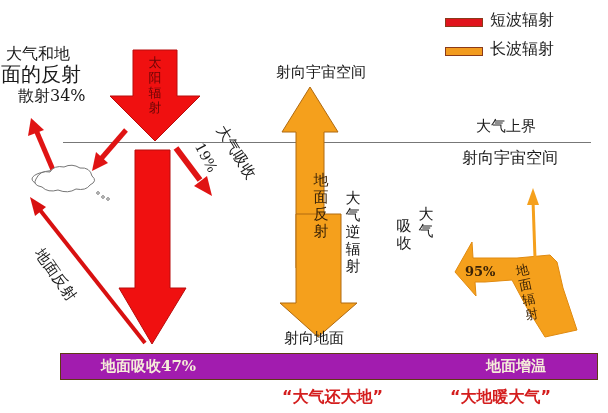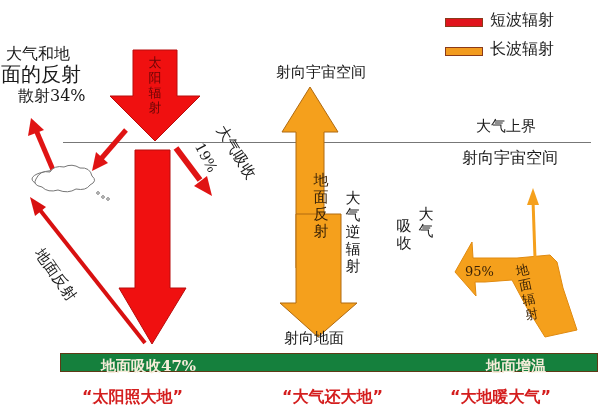--- a/index.html
+++ b/index.html
@@ -5,22 +5,22 @@
   html, body { margin: 0; padding: 0; background: #ffffff; }
   #stage {
     position: relative; width: 608px; height: 413px; overflow: hidden;
     background: #ffffff; font-family: "DejaVu Serif", "Liberation Serif", serif; color: #1a1a1a;
   }
   svg.layer { position: absolute; left: 0; top: 0; }
   .label { position: absolute; font-size: 15px; line-height: 19px; white-space: nowrap; }
   .vtext { position: absolute; font-size: 15px; line-height: 17px; width: 16px; text-align: center; word-break: break-all; white-space: normal; }
   .legend-swatch { position: absolute; width: 36px; height: 7px; border: 1px solid #8a3a1a; }
   .ground-bar {
-    position: absolute; left: 60px; top: 353px; width: 538px; height: 19px;
-    background: #15803d; border: 1px solid #5e3a16; box-sizing: border-box;
+    position: absolute; left: 60px; top: 353px; width: 538px; height: 27px;
+    background: #a21caf; border: 1px solid #5e3a16; box-sizing: border-box;
   }
   .ground-text { position: absolute; color: #f5ecd9; font-size: 15px; line-height: 25px; font-weight: bold; white-space: nowrap; }
   .slogan { position: absolute; color: #d41e1e; font-size: 16px; font-weight: bold; top: 387px; white-space: nowrap; font-family: "DejaVu Sans", "Liberation Sans", sans-serif; }
   .toa-line { position: absolute; left: 63px; top: 142px; width: 528px; height: 1px; background: #777; }
   .rot { position: absolute; transform-origin: 0 0; white-space: nowrap; font-size: 15px; }
 </style>
 </head>
 <body>
 
 <div id="stage">
@@ -93,25 +93,24 @@
   <div class="label" style="left:276px; top:63px;">射向宇宙空间</div>
   <div class="vtext" style="left:313px; top:172px; color:#3a2206;">地面反射</div>
   <div class="vtext" style="left:345px; top:190px;">大气逆辐射</div>
   <div class="label" style="left:476px; top:117px;">大气上界</div>
 
   <div class="label" style="left:284px; top:329px;">射向地面</div>
   <div class="label" style="left:462px; top:148px; font-size:16px;">射向宇宙空间</div>
   <div class="vtext" style="left:396px; top:218px;">吸收</div>
   <div class="vtext" style="left:418px; top:206px;">大气</div>
 
-  <div class="label" style="left:465px; top:262px; font-size:13px; font-weight:normal; color:#3a2206;text-align:right;">95%</div>
+  <div class="label" style="left:465px; top:262px; font-size:13px; font-weight:bold; color:#3a2206;text-align:right;">95%</div>
   <div class="vtext" style="left:519px; top:262px; font-size:13px; line-height:15px; color:#3a2206; transform: rotate(-12deg);">地面辐射</div>
 
   <div class="ground-bar">
     <div class="ground-text" style="left:40px; top:0px;">地面吸收47%</div>
     <div class="ground-text" style="left:425px; top:0px;">地面增温</div>
   </div>
 
-  <div class="slogan" style="left:82px;">“太阳照大地”</div>
   <div class="slogan" style="left:282px;">“大气还大地”</div>
   <div class="slogan" style="left:450px;">“大地暖大气”</div>
 
 </div>
 
 </body></html>

